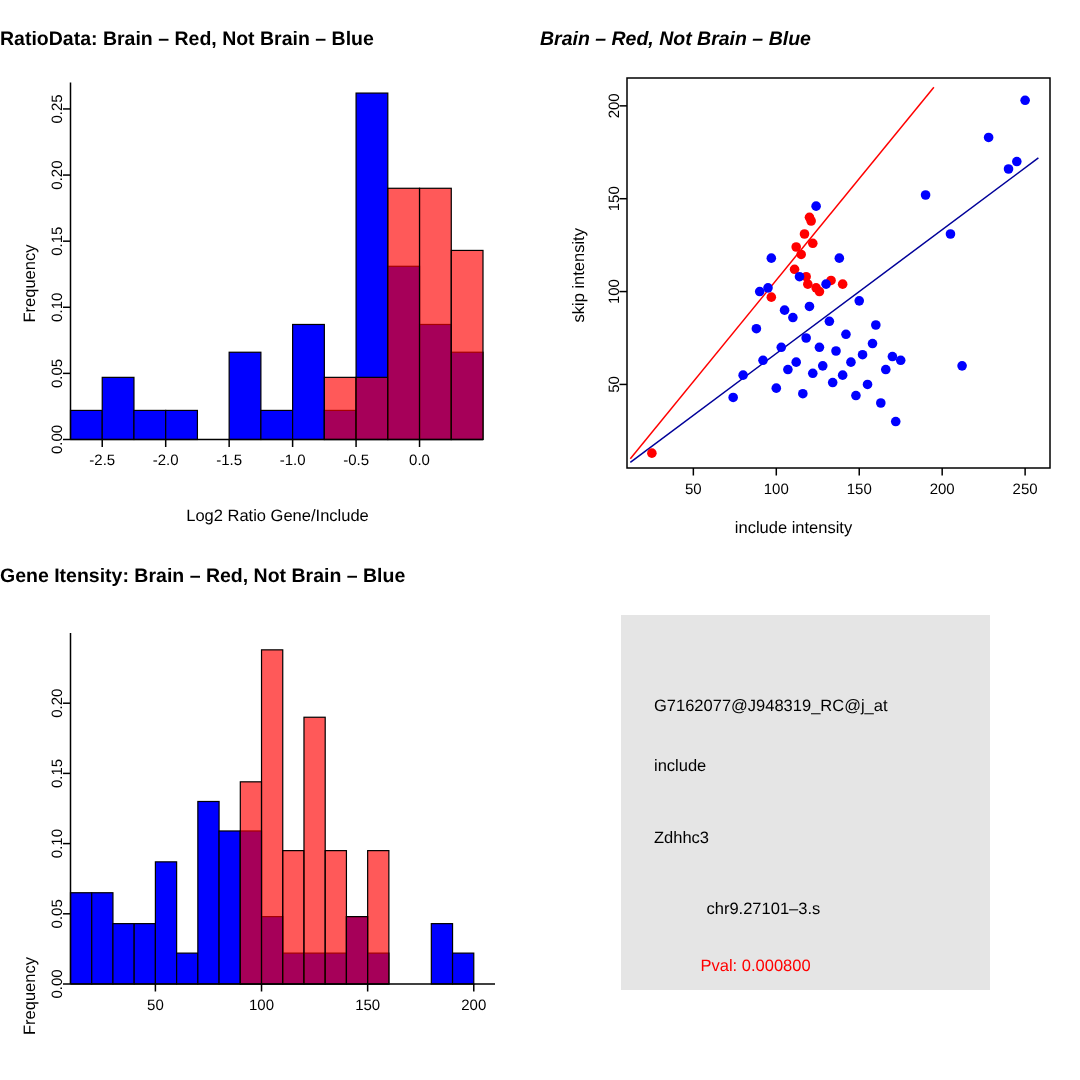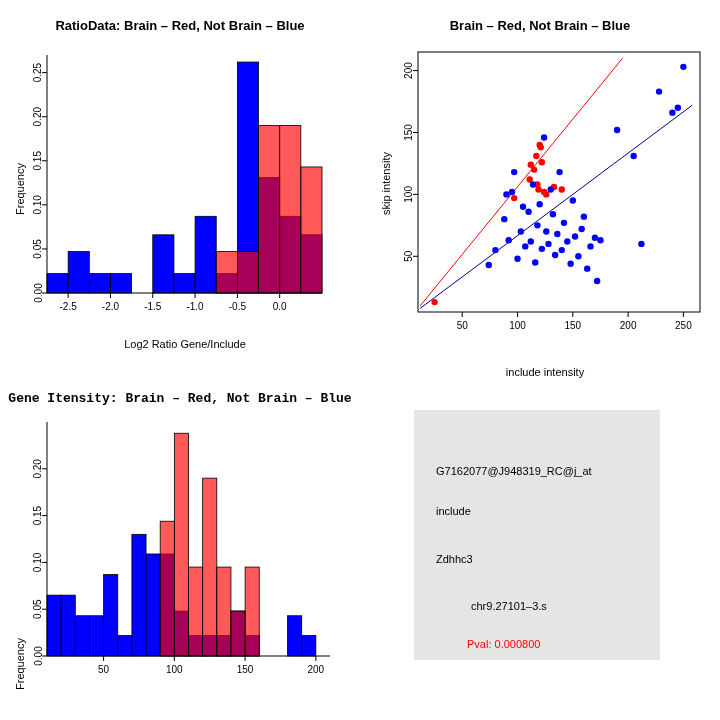--- a/index.html
+++ b/index.html
@@ -6,21 +6,21 @@
   body{
     width:720px;height:720px;
     background:#ffffff;
     font-family:"Liberation Sans", sans-serif;
     color:#000;
     overflow:hidden;
     position:relative;
   }
   .panel{position:absolute;}
   .ptitle{
-    font-size:13px;font-weight:bold;text-align:center;
+    font-size:13px;font-weight:bold;
     white-space:nowrap;
   }
   .axis-label{font-size:11px;text-align:center;}
   .ylab{
     font-size:11px;
     transform:rotate(-90deg);
     transform-origin:left top;
     white-space:nowrap;
   }
   svg{display:block;}
@@ -85,21 +85,21 @@
       <line x1="47" y1="116.70370370370372" x2="42" y2="116.70370370370372" stroke="#000" stroke-width="1"></line>
       <text x="38" y="116.70370370370372" font-size="10" font-family="&quot;Liberation Sans&quot;, sans-serif" fill="#000" text-anchor="middle" transform="rotate(-90 38 116.70370370370372)" dy="3.5">0.20</text>
       <line x1="47" y1="72.62962962962965" x2="42" y2="72.62962962962965" stroke="#000" stroke-width="1"></line>
       <text x="38" y="72.62962962962965" font-size="10" font-family="&quot;Liberation Sans&quot;, sans-serif" fill="#000" text-anchor="middle" transform="rotate(-90 38 72.62962962962965)" dy="3.5">0.25</text>
     </svg>
   <div class="axis-label" style="position:absolute;left:20px;top:338px;width:330px;">Log2 Ratio Gene/Include</div>
   <div class="ylab" style="position:absolute;left:14px;top:215px;">Frequency</div>
 </div>
 
 <div class="panel" style="left:360px;top:0;width:360px;height:360px;">
-  <div class="ptitle" style="position:absolute;left:0;top:18px;width:360px;">Brain – Red, Not Brain – Blue</div>
+  <div class="ptitle" style="position:absolute;left:0;top:18px;width:360px;font-style:italic;">Brain – Red, Not Brain – Blue</div>
   <svg id="svg-scatter" width="360" height="360">
       <rect x="58" y="52" width="282" height="260" fill="none" stroke="#000" stroke-width="1"></rect>
       <clipPath id="clip-svg-scatter">
         <rect x="58" y="52" width="282" height="260"></rect>
       </clipPath>
       <g clip-path="url(#clip-svg-scatter)">
         <line x1="60.21176470588235" y1="305.8095238095238" x2="262.5882352941177" y2="58.190476190476204" stroke="#ff0000" stroke-width="1"></line>
         <line x1="60.21176470588235" y1="308.2857142857143" x2="332.25882352941176" y2="105.23809523809524" stroke="#000099" stroke-width="1"></line>
         <circle cx="74.58823529411765" cy="302.0952380952381" r="3.2" fill="#ff0000"></circle>
         <circle cx="154.21176470588236" cy="198.0952380952381" r="3.2" fill="#ff0000"></circle>
@@ -176,26 +176,26 @@
       <text x="323.4117647058824" y="329" font-size="10" font-family="&quot;Liberation Sans&quot;, sans-serif" fill="#000" text-anchor="middle">250</text>
       <line x1="58" y1="256.2857142857143" x2="53" y2="256.2857142857143" stroke="#000" stroke-width="1"></line>
       <text x="49" y="256.2857142857143" font-size="10" font-family="&quot;Liberation Sans&quot;, sans-serif" fill="#000" text-anchor="middle" transform="rotate(-90 49 256.2857142857143)" dy="3.5">50</text>
       <line x1="58" y1="194.38095238095238" x2="53" y2="194.38095238095238" stroke="#000" stroke-width="1"></line>
       <text x="49" y="194.38095238095238" font-size="10" font-family="&quot;Liberation Sans&quot;, sans-serif" fill="#000" text-anchor="middle" transform="rotate(-90 49 194.38095238095238)" dy="3.5">100</text>
       <line x1="58" y1="132.47619047619048" x2="53" y2="132.47619047619048" stroke="#000" stroke-width="1"></line>
       <text x="49" y="132.47619047619048" font-size="10" font-family="&quot;Liberation Sans&quot;, sans-serif" fill="#000" text-anchor="middle" transform="rotate(-90 49 132.47619047619048)" dy="3.5">150</text>
       <line x1="58" y1="70.57142857142856" x2="53" y2="70.57142857142856" stroke="#000" stroke-width="1"></line>
       <text x="49" y="70.57142857142856" font-size="10" font-family="&quot;Liberation Sans&quot;, sans-serif" fill="#000" text-anchor="middle" transform="rotate(-90 49 70.57142857142856)" dy="3.5">200</text>
     </svg>
-  <div class="axis-label" style="position:absolute;left:20px;top:346px;width:330px;margin-top:20px;">include intensity</div>
+  <div class="axis-label" style="position:absolute;left:4px;top:346px;width:330px;">include intensity</div>
   <div class="ylab" style="position:absolute;left:20px;top:215px;">skip intensity</div>
 </div>
 
 <div class="panel" style="left:0;top:360px;width:360px;height:360px;">
-  <div class="ptitle" style="position:absolute;left:0;top:31px;width:360px;font-family:Liberation Mono, monospace;">Gene Itensity: Brain – Red, Not Brain – Blue</div>
+  <div class="ptitle" style="position:absolute;left:0;top:16px;width:360px;">Gene Itensity: Brain – Red, Not Brain – Blue</div>
   <svg id="svg-intensity" width="360" height="360">
       <g>
         <rect x="47" y="235.16" width="14.149999999999999" height="60.84" fill="#0000ff" stroke="#000" stroke-width="0.8" fill-opacity="1"></rect>
         <rect x="61.15" y="235.16" width="14.149999999999999" height="60.84" fill="#0000ff" stroke="#000" stroke-width="0.8" fill-opacity="1"></rect>
         <rect x="75.3" y="255.752" width="14.149999999999991" height="40.24799999999999" fill="#0000ff" stroke="#000" stroke-width="0.8" fill-opacity="1"></rect>
         <rect x="89.44999999999999" y="255.752" width="14.150000000000006" height="40.24799999999999" fill="#0000ff" stroke="#000" stroke-width="0.8" fill-opacity="1"></rect>
         <rect x="103.6" y="214.568" width="14.150000000000006" height="81.43199999999999" fill="#0000ff" stroke="#000" stroke-width="0.8" fill-opacity="1"></rect>
         <rect x="117.75" y="275.408" width="14.149999999999977" height="20.591999999999985" fill="#0000ff" stroke="#000" stroke-width="0.8" fill-opacity="1"></rect>
         <rect x="131.89999999999998" y="174.32" width="14.150000000000034" height="121.68" fill="#0000ff" stroke="#000" stroke-width="0.8" fill-opacity="1"></rect>
         <rect x="146.05" y="193.976" width="14.149999999999977" height="102.024" fill="#0000ff" stroke="#000" stroke-width="0.8" fill-opacity="1"></rect>

